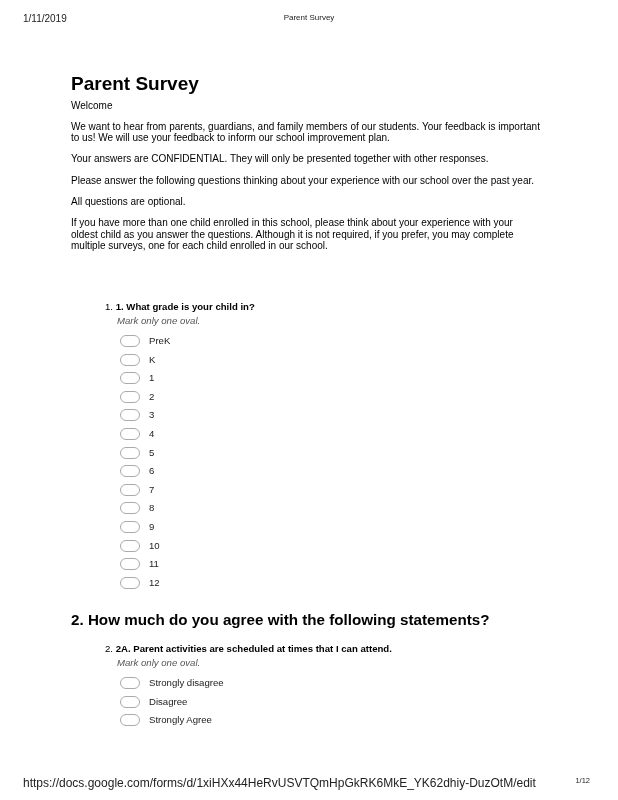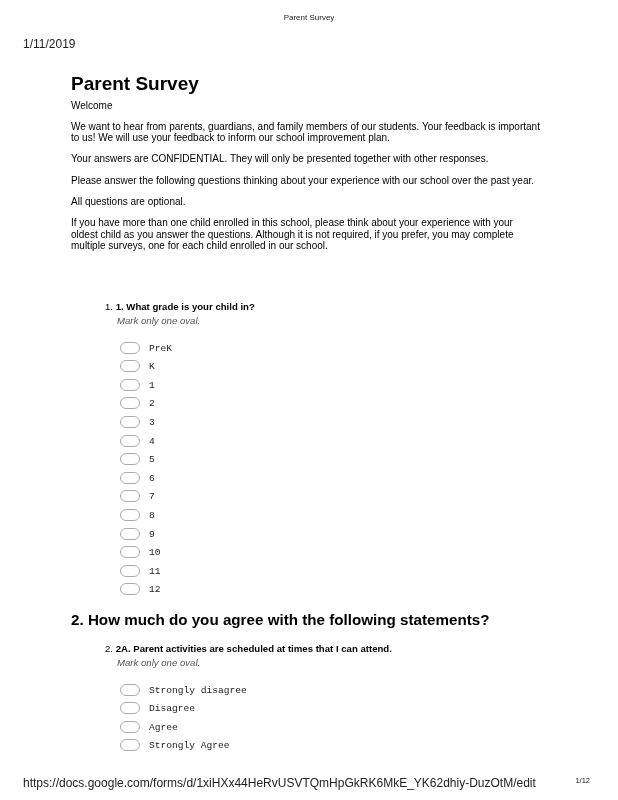--- a/index.html
+++ b/index.html
@@ -1,36 +1,36 @@
 <!DOCTYPE html>
 <html><head>
 <meta charset="utf-8">
 <style>
   html, body { margin: 0; padding: 0; background: #ffffff; }
   body {
     width: 618px; height: 800px; position: relative; overflow: hidden;
     font-family: "Liberation Sans", sans-serif; color: #000;
   }
-  .hdr-left { position: absolute; left: 23px; top: 13px; font-size: 12px; color: #222; margin-top: 24px; }
+  .hdr-left { position: absolute; left: 23px; top: 13px; font-size: 10px; color: #222; }
   .hdr-center { position: absolute; left: 0; width: 618px; top: 13px; text-align: center; font-size: 8px; color: #222; }
   .ftr-left { position: absolute; left: 23px; top: 776px; font-size: 12px; color: #222; }
   .ftr-right { position: absolute; right: 28px; top: 776px; font-size: 7.5px; color: #222; text-align: right; }
 
   .content { position: absolute; left: 71px; top: 72px; width: 470px; }
   h1.title { margin: 0; font-size: 19px; font-weight: bold; line-height: 24px; }
   .desc { font-size: 10px; line-height: 11.5px; }
   .desc p { margin: 0 0 9.8px 0; }
   .desc p.welcome { margin-top: 4px; margin-bottom: 9px; }
 
   .question { position: absolute; left: 79px; font-size: 9.6px; margin-left: 26px; }
   .q-title { font-weight: normal; }
   .q-title b { font-weight: bold; }
   .q-hint { font-style: italic; color: #555; margin-left: 12px; margin-top: 3px; }
   .options { margin-left: 15px; margin-top: 9px; }
-  .option { display: flex; align-items: flex-end; height: 18.6px; font-family: Liberation Mono, monospace; }
+  .option { display: flex; align-items: flex-start; height: 18.6px; }
   .oval {
     width: 20px; height: 12px; border: 1px solid #aaa; border-radius: 7px;
     box-sizing: border-box; margin-right: 9px; background: #fff;
   }
   .opt-label { font-size: 9.6px; color: #222; }
 
   h2.section { position: absolute; left: 71px; top: 611px; margin: 0; font-size: 15.2px; font-weight: bold; }
 </style>
 </head>
 <body>
@@ -128,23 +128,19 @@
       <div class="option">
         <span class="oval"></span>
         <span class="opt-label">Strongly disagree</span>
       </div>
       <div class="option">
         <span class="oval"></span>
         <span class="opt-label">Disagree</span>
       </div>
       <div class="option">
         <span class="oval"></span>
-        <span class="opt-label">Agree</span>
-      </div>
-      <div class="option">
-        <span class="oval"></span>
         <span class="opt-label">Strongly Agree</span>
       </div>
     </div>
 </div>
 
 <div class="ftr-left">https://docs.google.com/forms/d/1xiHXx44HeRvUSVTQmHpGkRK6MkE_YK62dhiy-DuzOtM/edit</div>
 <div class="ftr-right">1/12</div>
 
 </body></html>

